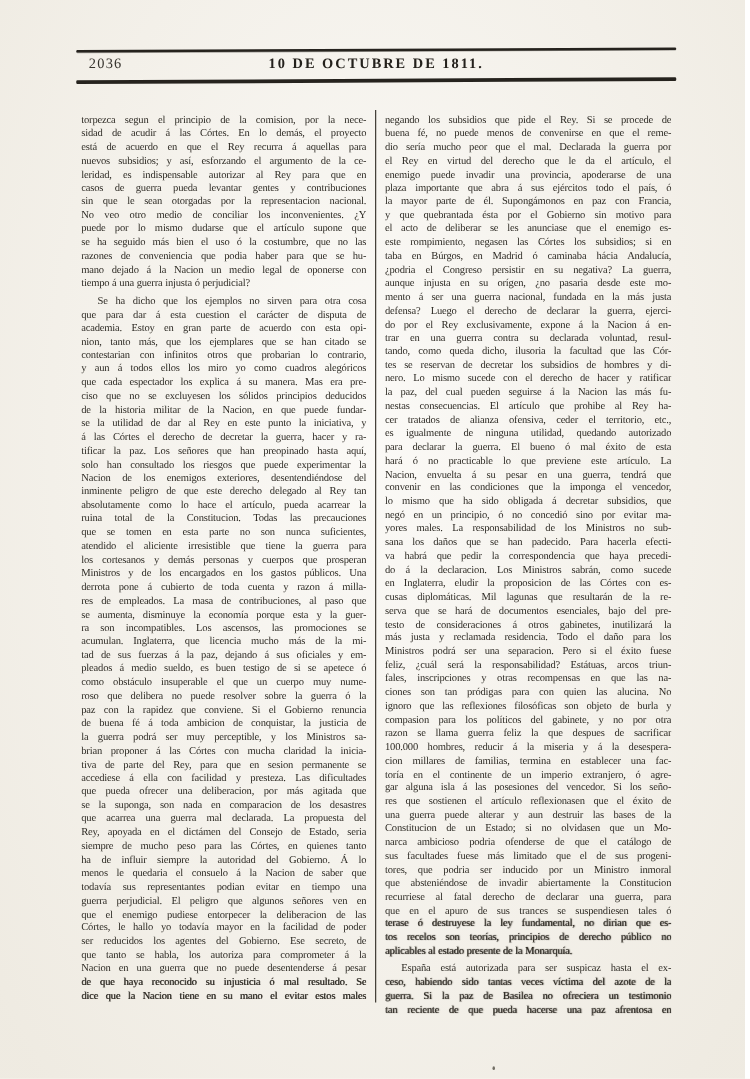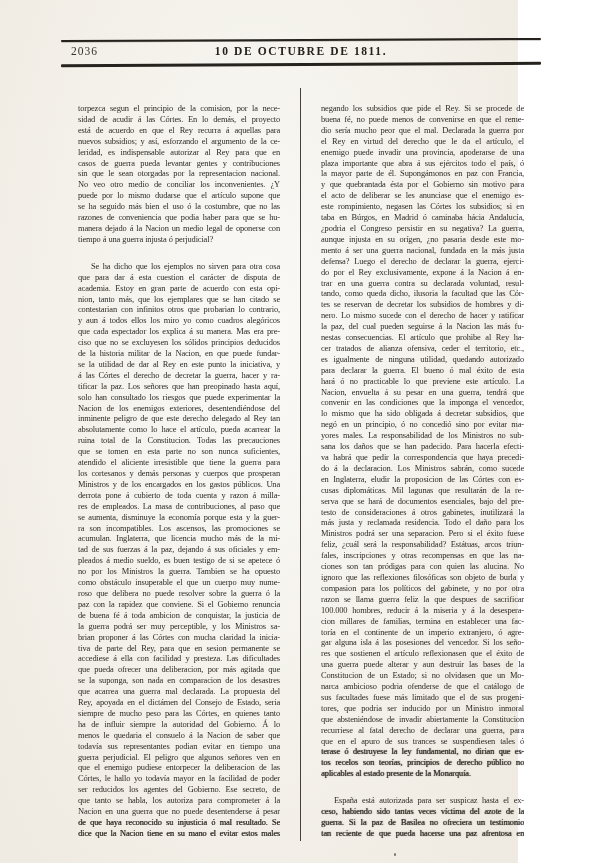--- a/index.html
+++ b/index.html
@@ -2,21 +2,21 @@
 <html><head>
 <meta charset="utf-8">
 <style>
   html, body { margin: 0; padding: 0; }
   body {
     width: 600px; height: 863px;
     font-family: "Liberation Serif", "DejaVu Serif", serif;
     overflow: hidden;
   }
   .sheet {
-    position: relative; width: 518px; height: 863px;
+    position: relative; width: 596px; height: 863px;
     background:
       radial-gradient(ellipse at 50% 40%, rgba(255,255,255,0.55), rgba(225,219,206,0.35) 95%),
       #f6f3ec;
     color: #2e2b25;
   }
   .rule { position: absolute; background: #26231e; border-radius: 1px; }
   .rule-top    { left: 61px; top: 39px;  width: 480px; height: 2px; transform: rotate(-0.25deg); box-shadow: 0 0.5px 0 rgba(38,35,30,.4); }
   .rule-bottom { left: 61px; top: 63px;  width: 480px; height: 3px; transform: rotate(-0.3deg); }
   .hdr-row { position: absolute; left: 61px; top: 45px; width: 480px; height: 16px; }
   .page-number {
@@ -31,21 +31,21 @@
     position: absolute; left: 62px; top: 87px; width: 479px;
     display: flex; align-items: stretch;
   }
   .col {
     width: 234px;
     font-size: 8.45px; line-height: 10.92px; letter-spacing: -0.15px;
     text-align: justify; color: #2e2b25;
   }
   .col.right { width: 235px; }
   .divider { width: 1px; background: #45413a; margin: 1px 4px 14px 4px; }
-  .para { margin: 16px; font-family: Liberation Serif, serif; }
+  .para { margin: 3px; font-family: Liberation Serif, serif; }
   .line {
     height: 10.92px; overflow: hidden;
     text-align: justify; text-align-last: justify;
     word-spacing: 0.2px; white-space: normal;
   }
   .line.indent { padding-left: 13px; }
   .line.end { text-align-last: left; }
   
   .col .para:last-child .line:nth-last-child(-n+2) { text-shadow: 0.4px 0 0.5px rgba(42,36,28,0.75); }
   .col.right .para:nth-last-child(-n+2) .line:nth-last-child(-n+3) { text-shadow: 0.5px 0 0.9px rgba(42,36,28,0.9); }
@@ -72,21 +72,21 @@
           <div class="line">sidad de acudir á las Córtes. En lo demás, el proyecto</div>
           <div class="line">está de acuerdo en que el Rey recurra á aquellas para</div>
           <div class="line">nuevos subsidios; y así, esforzando el argumento de la ce-</div>
           <div class="line">leridad, es indispensable autorizar al Rey para que en</div>
           <div class="line">casos de guerra pueda levantar gentes y contribuciones</div>
           <div class="line">sin que le sean otorgadas por la representacion nacional.</div>
           <div class="line">No veo otro medio de conciliar los inconvenientes. ¿Y</div>
           <div class="line">puede por lo mismo dudarse que el artículo supone que</div>
           <div class="line">se ha seguido más bien el uso ó la costumbre, que no las</div>
           <div class="line">razones de conveniencia que podia haber para que se hu-</div>
-          <div class="line">manera dejado á la Nacion un medio legal de oponerse con</div>
+          <div class="line">mano dejado á la Nacion un medio legal de oponerse con</div>
           <div class="line end">tiempo á una guerra injusta ó perjudicial?</div>
         </div>
         <div class="para">
           <div class="line indent">Se ha dicho que los ejemplos no sirven para otra cosa</div>
           <div class="line">que para dar á esta cuestion el carácter de disputa de</div>
           <div class="line">academia. Estoy en gran parte de acuerdo con esta opi-</div>
           <div class="line">nion, tanto más, que los ejemplares que se han citado se</div>
           <div class="line">contestarian con infinitos otros que probarian lo contrario,</div>
           <div class="line">y aun á todos ellos los miro yo como cuadros alegóricos</div>
           <div class="line">que cada espectador los explica á su manera. Mas era pre-</div>
@@ -104,21 +104,20 @@
           <div class="line">atendido el aliciente irresistible que tiene la guerra para</div>
           <div class="line">los cortesanos y demás personas y cuerpos que prosperan</div>
           <div class="line">Ministros y de los encargados en los gastos públicos. Una</div>
           <div class="line">derrota pone á cubierto de toda cuenta y razon á milla-</div>
           <div class="line">res de empleados. La masa de contribuciones, al paso que</div>
           <div class="line">se aumenta, disminuye la economía porque esta y la guer-</div>
           <div class="line">ra son incompatibles. Los ascensos, las promociones se</div>
           <div class="line">acumulan. Inglaterra, que licencia mucho más de la mi-</div>
           <div class="line">tad de sus fuerzas á la paz, dejando á sus oficiales y em-</div>
           <div class="line">pleados á medio sueldo, es buen testigo de si se apetece ó</div>
-          <div class="line">no por los Ministros la guerra. Tambien se ha opuesto</div>
           <div class="line">como obstáculo insuperable el que un cuerpo muy nume-</div>
           <div class="line">roso que delibera no puede resolver sobre la guerra ó la</div>
           <div class="line">paz con la rapidez que conviene. Si el Gobierno renuncia</div>
           <div class="line">de buena fé á toda ambicion de conquistar, la justicia de</div>
           <div class="line">la guerra podrá ser muy perceptible, y los Ministros sa-</div>
           <div class="line">brian proponer á las Córtes con mucha claridad la inicia-</div>
           <div class="line">tiva de parte del Rey, para que en sesion permanente se</div>
           <div class="line">accediese á ella con facilidad y presteza. Las dificultades</div>
           <div class="line">que pueda ofrecer una deliberacion, por más agitada que</div>
           <div class="line">se la suponga, son nada en comparacion de los desastres</div>

